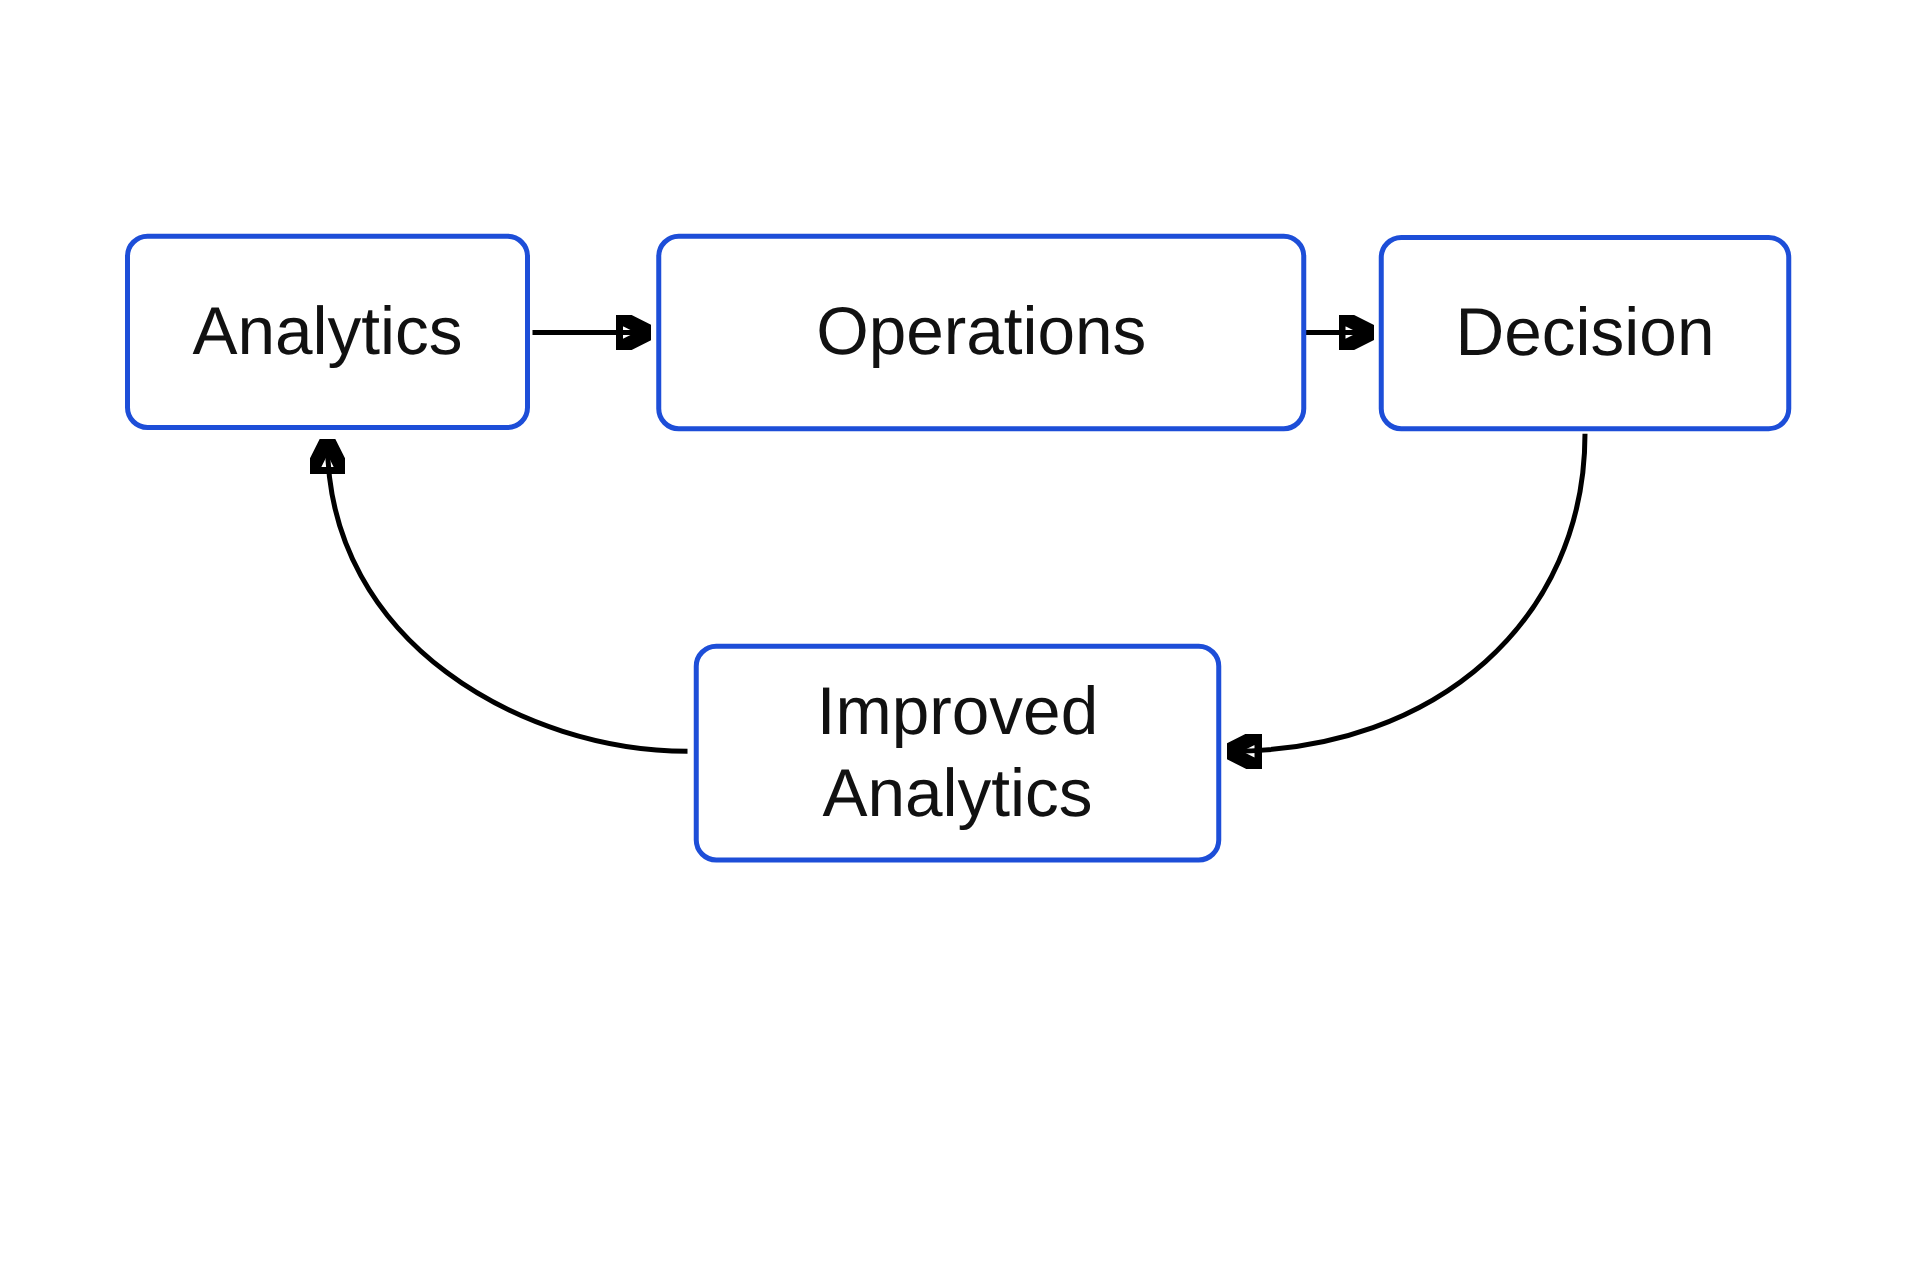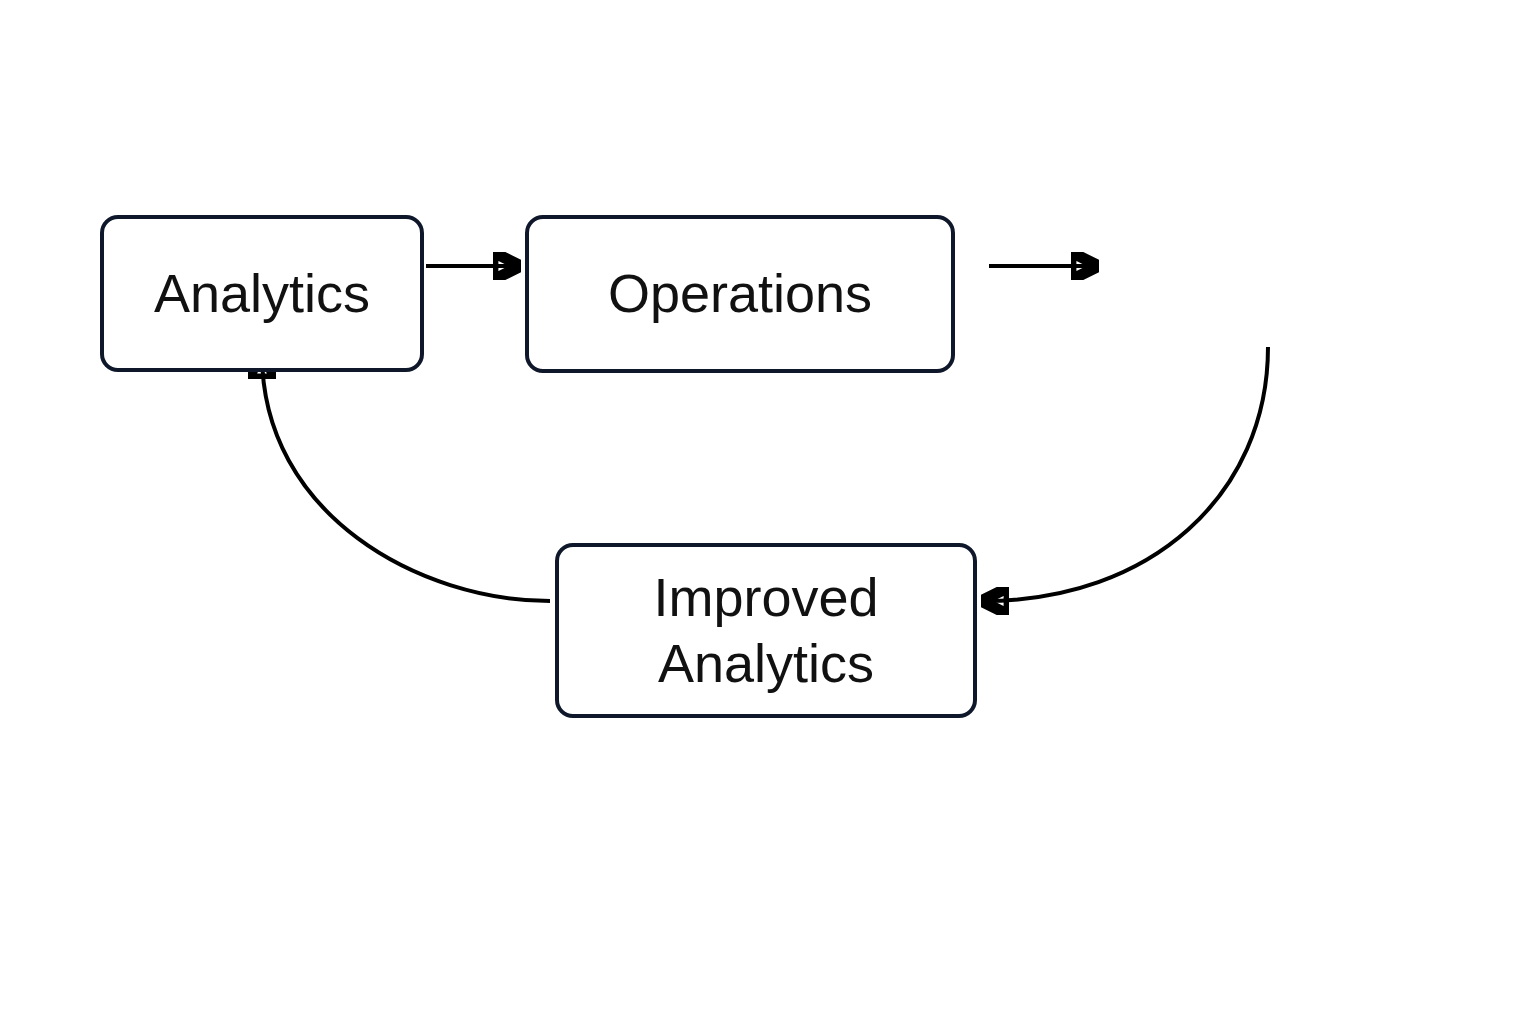--- a/index.html
+++ b/index.html
@@ -23,36 +23,35 @@
     height: 1024px;
   }
   .edges path {
     fill: none;
     stroke: #000000;
     stroke-width: 4;
   }
   .node {
     position: absolute;
     box-sizing: border-box;
-    border: 4px solid #0f172a;
+    border: 4px solid #1d4ed8;
     border-radius: 18px;
     background: #ffffff;
     display: flex;
     align-items: center;
     justify-content: center;
     text-align: center;
     color: #111111;
     font-size: 54px;
     font-weight: 500;
     line-height: 1.22;
     padding: 0 20px;
-    margin-top: 28px;
   }
   .node-analytics  { left: 100px;  top: 187px; width: 324px; height: 157px; }
-  .node-operations { left: 525px;  top: 187px; width: 430px; height: 158px; }
+  .node-operations { left: 525px;  top: 187px; width: 520px; height: 158px; }
   .node-decision   { left: 1103px; top: 188px; width: 330px; height: 157px; }
   .node-improved   { left: 555px;  top: 515px; width: 422px; height: 175px; }
 </style>
 </head>
 <body>
 
 <div class="canvas">
 
   <svg class="edges" viewBox="0 0 1536 1024" xmlns="http://www.w3.org/2000/svg">
     <defs>
@@ -71,18 +70,21 @@
   </svg>
 
   <div class="node node-analytics">
     <span>Analytics</span>
   </div>
 
   <div class="node node-operations">
     <span>Operations</span>
   </div>
 
+  <div class="node node-decision">
+    <span>Decision</span>
+  </div>
 
   <div class="node node-improved">
     <span>Improved Analytics</span>
   </div>
 
 </div>
 
 </body></html>

